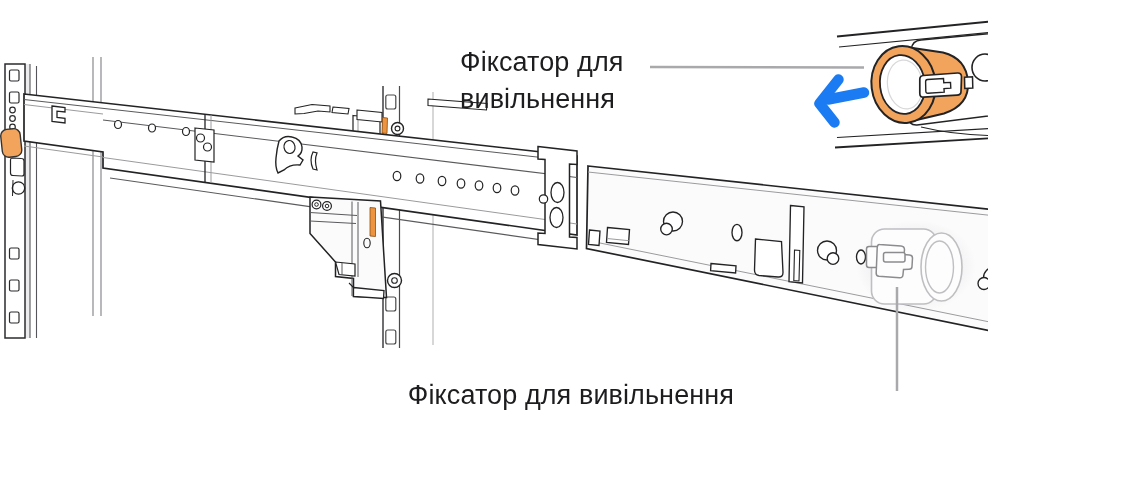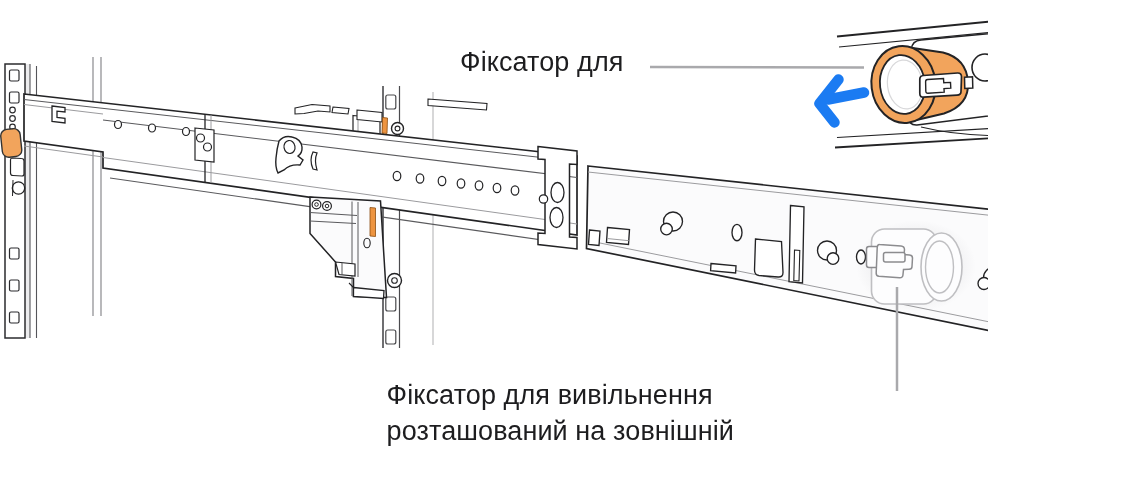--- a/index.html
+++ b/index.html
@@ -13,21 +13,21 @@
   .stage svg{position:absolute;left:0;top:0;}
   .callout{
     position:absolute;
     font-size:27px;
     line-height:37px;
     color:var(--text_color,#1d1d1f);
     letter-spacing:.1px;
     white-space:nowrap;
   }
   .callout-top{left:460px;top:44px;text-align:left;}
-  .callout-bottom{right:254px;top:377px;text-align:left;line-height:36px;}
+  .callout-bottom{right:254px;top:377px;text-align:right;line-height:36px;}
   .callout span{display:block;}
 </style>
 </head>
 <body>
 
 <div class="stage">
 
 <svg width="1144" height="484" viewBox="0 0 1144 484">
   <defs>
     <radialGradient id="gshadow">
@@ -232,20 +232,20 @@
   </g>
 
   <g stroke="var(--callout_line_gray,#A9A9AC)" stroke-width="2.5" fill="none">
     <path d="M650,67 L864,67.5"></path>
     <path d="M897,287 L897,391"></path>
   </g>
 </svg>
 
   <div class="callout callout-top">
     <span>Фіксатор для</span>
+    <span>вивільнення</span>
   </div>
 
   <div class="callout callout-bottom">
     <span>Фіксатор для вивільнення</span>
-    <span>розташований на зовнішній</span>
   </div>
 
 </div>
 
 </body></html>

